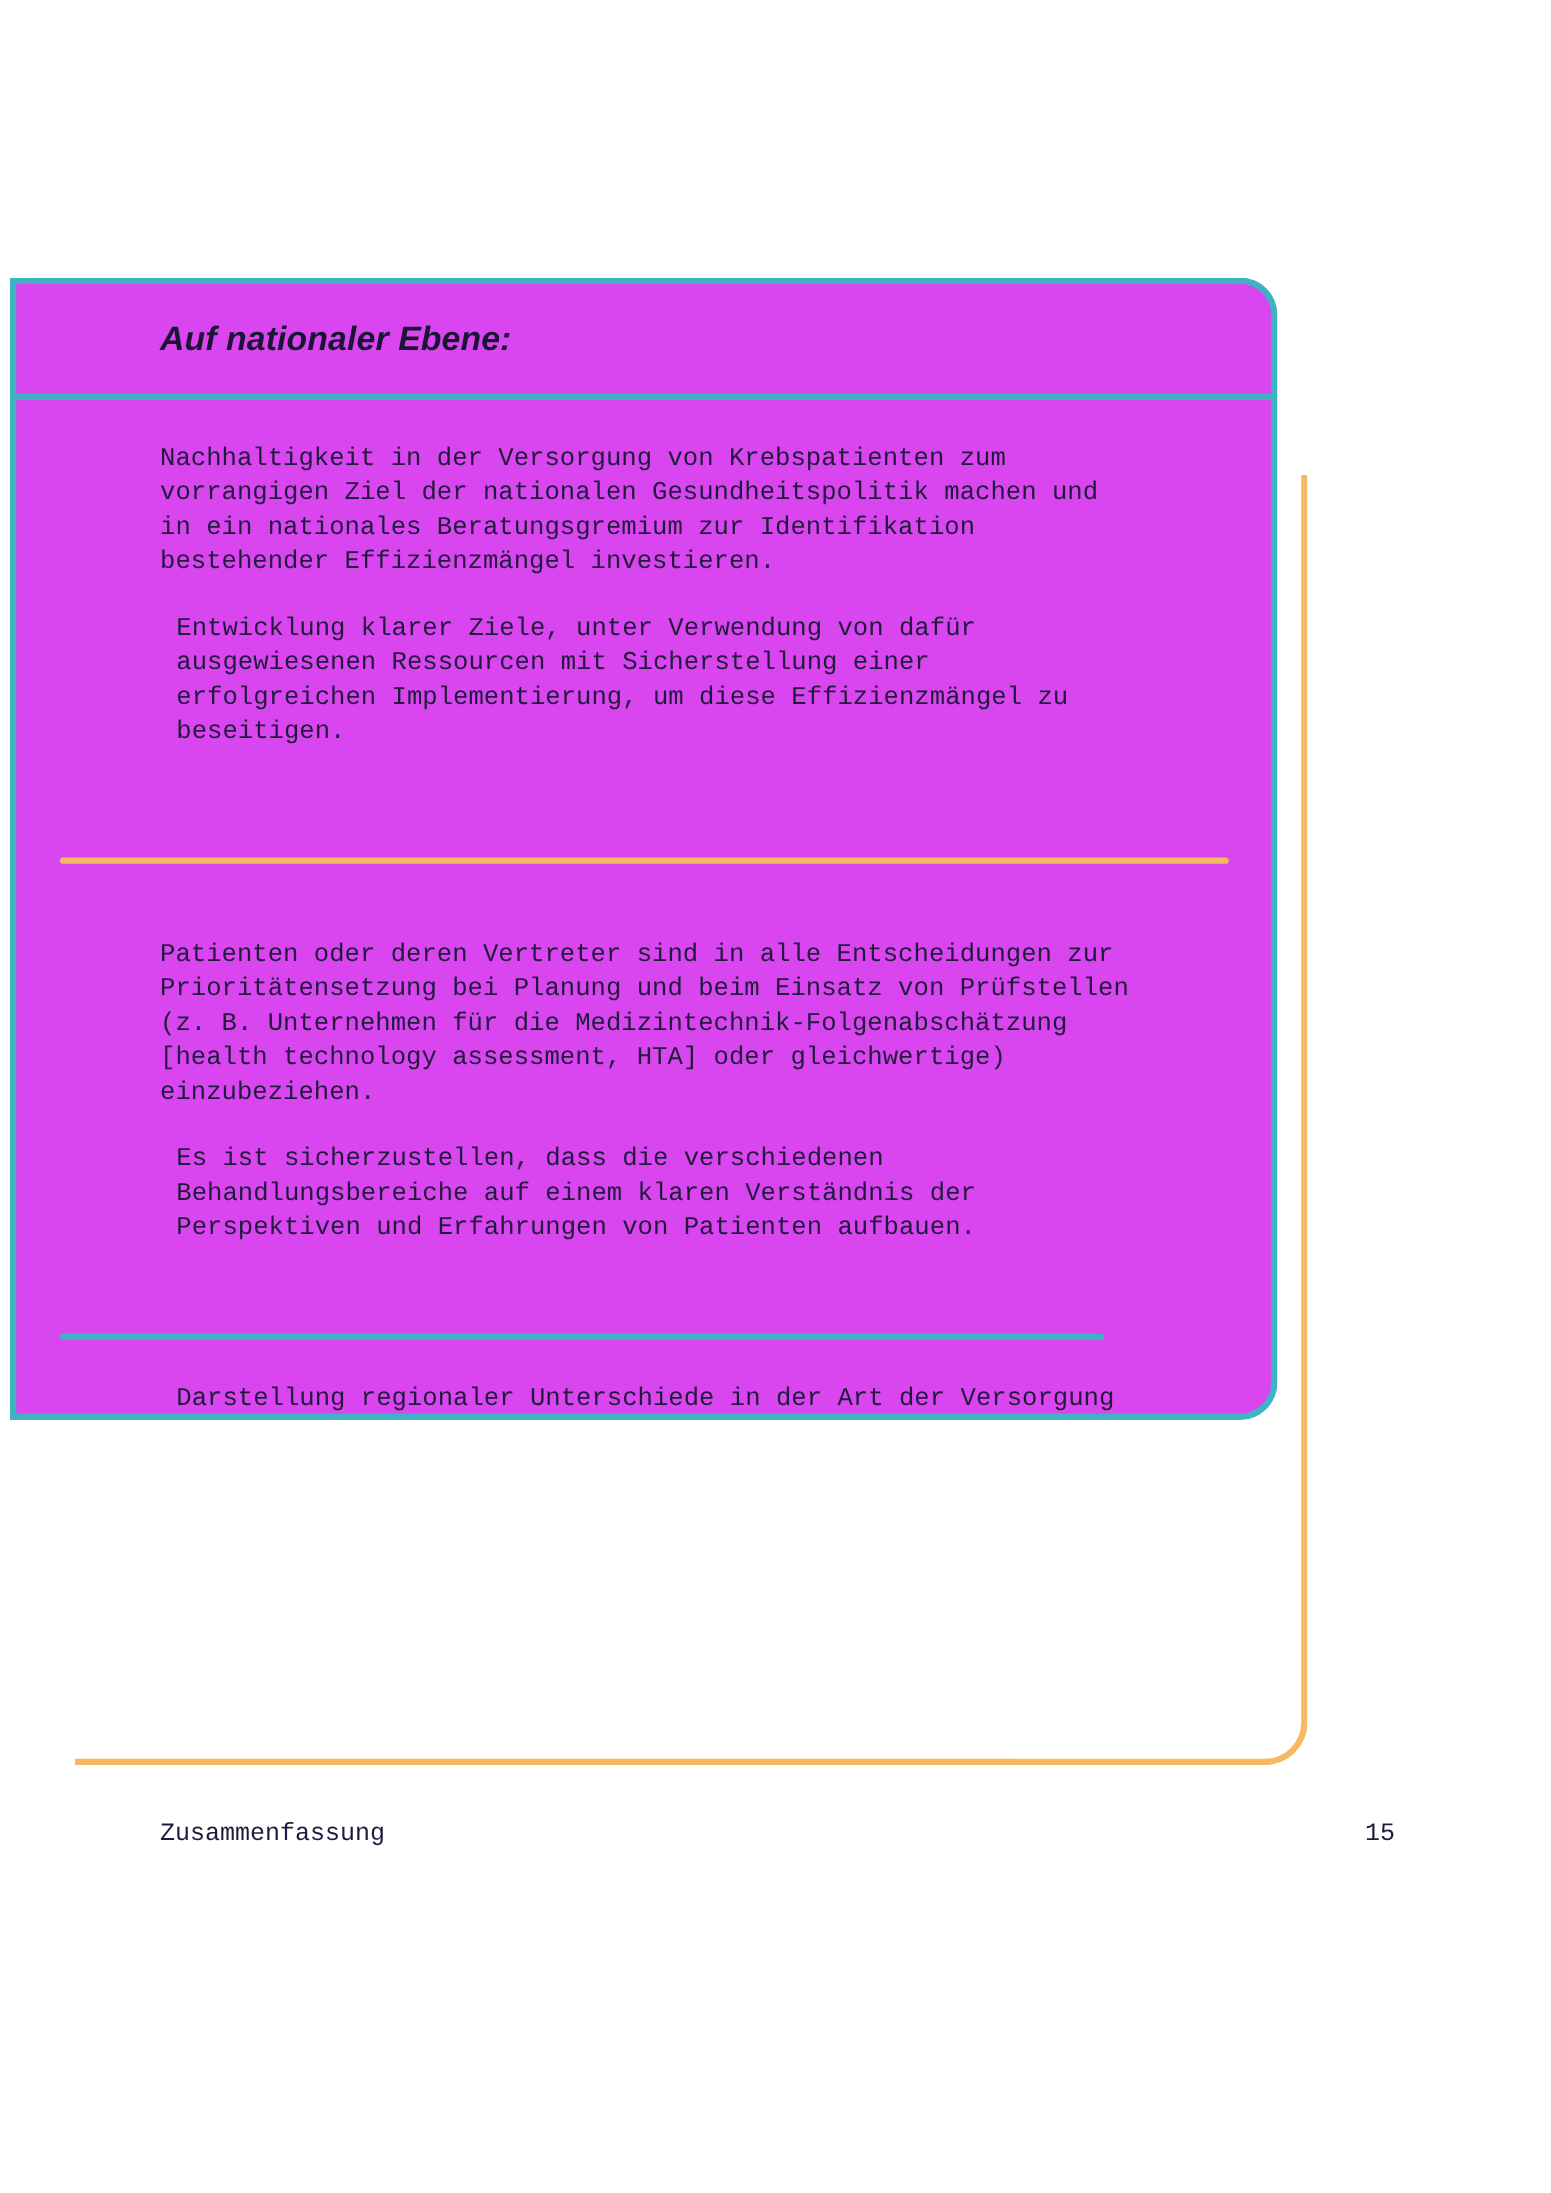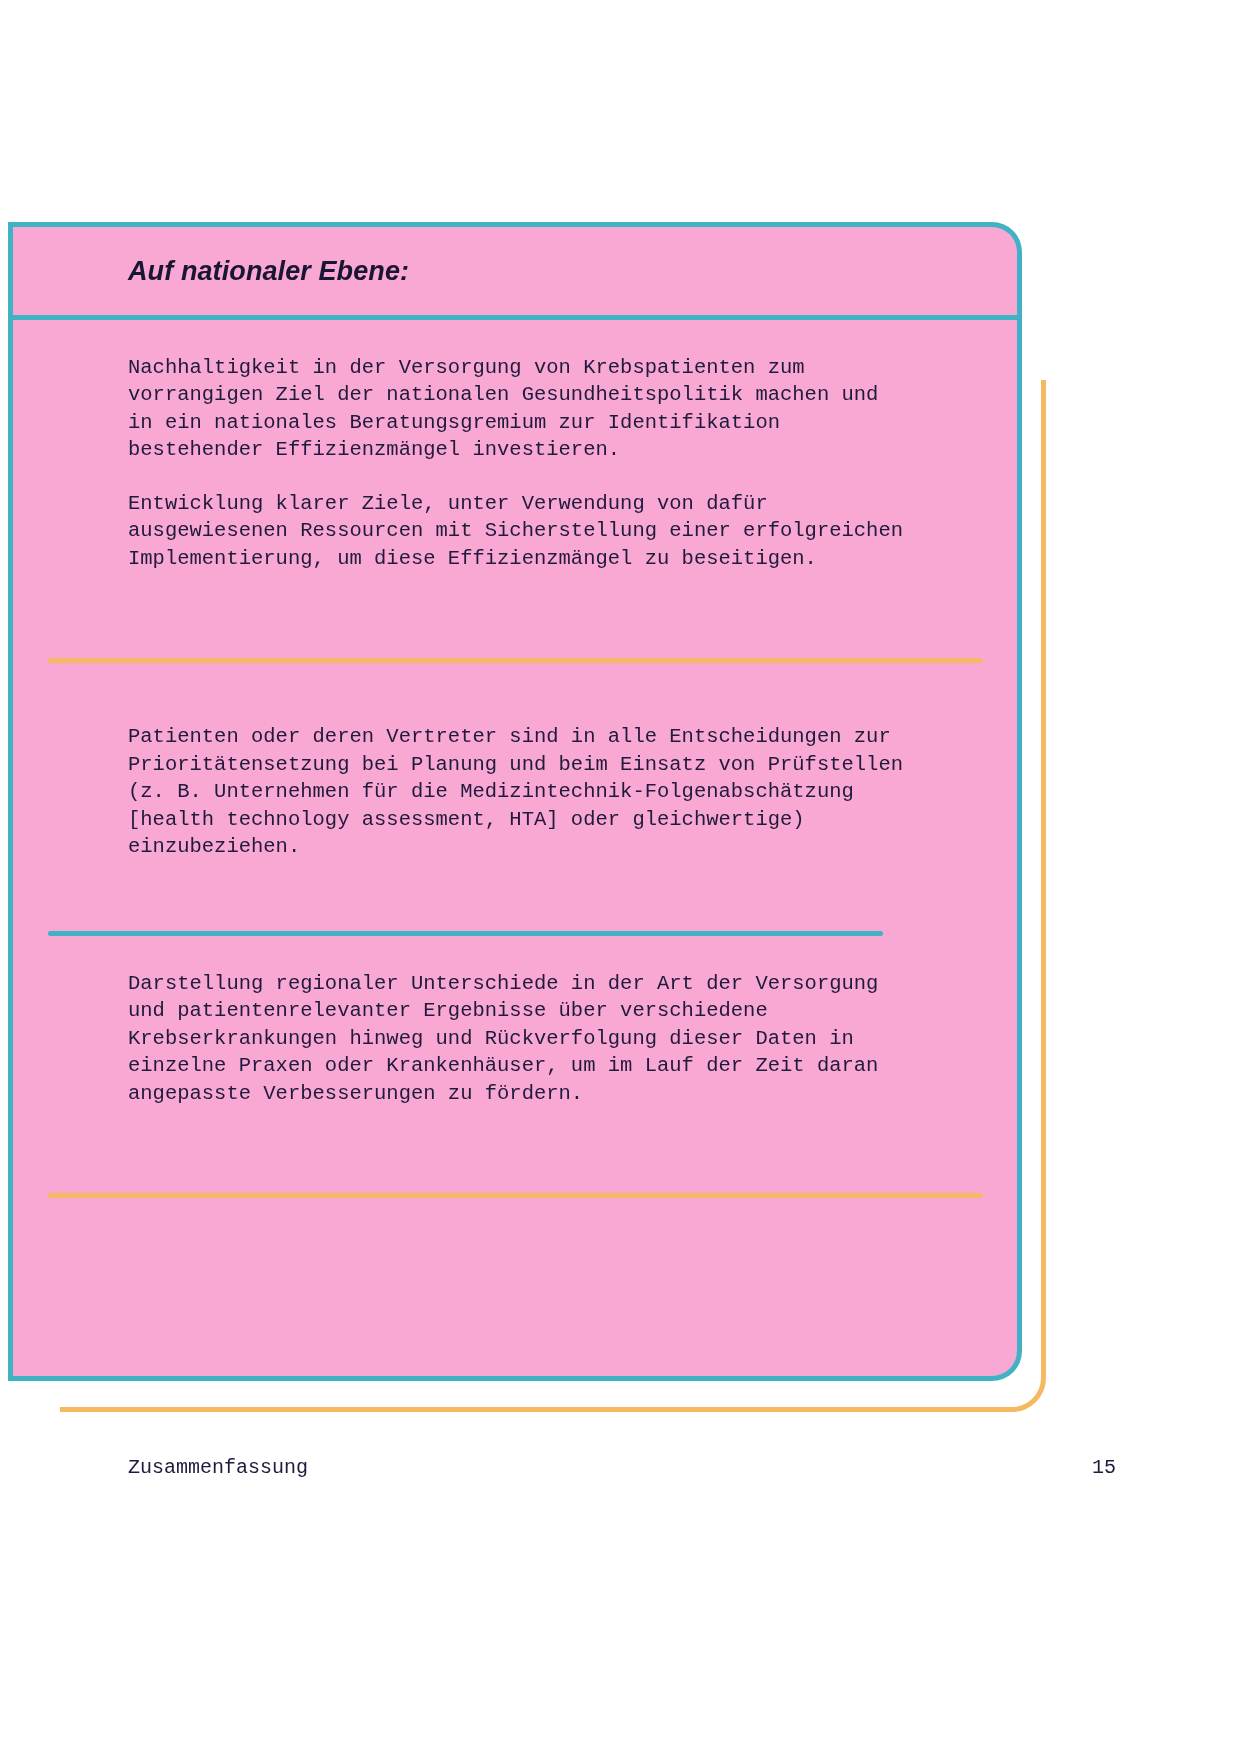--- a/index.html
+++ b/index.html
@@ -38,23 +38,23 @@
     background: transparent;
     z-index: 1;
   }
 
   
   .card {
     position: absolute;
     left: 8px;
     top: 222px;
     width: 1014px;
-    height: 1159px;
+    height: 914px;
     box-sizing: border-box;
-    background: #f9a8d4;
+    background: #d946ef;
     border: 5px solid #3fb2c4;
     border-top-right-radius: 30px;
     border-bottom-right-radius: 30px;
     border-left: none;
     z-index: 2;
     overflow: hidden;
   }
   .card::before {
     
     content: "";
@@ -95,20 +95,21 @@
   }
   .block p {
     margin: 0 0 26px 0;
     font-size: 20.5px;
     line-height: 1.34;
     color: #201a3d;
     font-family: Liberation Mono, monospace;
   }
   .block p:last-child {
     margin-bottom: 0;
+    margin-left: 13px;
   }
 
   
   .divider {
     height: 5px;
     border-radius: 3px;
     margin-left: 40px;
   }
   .divider.orange {
     background: #f6b961;
@@ -159,20 +160,21 @@
 
       <div class="block">
         <p>Nachhaltigkeit in der Versorgung von Krebspatienten zum vorrangigen Ziel der nationalen Gesundheitspolitik machen und in ein nationales Beratungsgremium zur Identifikation bestehender Effizienzmängel investieren.</p>
         <p>Entwicklung klarer Ziele, unter Verwendung von dafür ausgewiesenen Ressourcen mit Sicherstellung einer erfolgreichen Implementierung, um diese Effizienzmängel zu beseitigen.</p>
       </div>
       <div class="spacer-lg"></div>
       <div class="divider orange"></div>
 
       <div class="block" style="padding-top:60px;">
         <p>Patienten oder deren Vertreter sind in alle Entscheidungen zur Prioritätensetzung bei Planung und beim Einsatz von Prüfstellen (z. B. Unternehmen für die Medizintechnik-Folgenabschätzung [health technology assessment, HTA] oder gleichwertige) einzubeziehen.</p>
+        <p>Es ist sicherzustellen, dass die verschiedenen Behandlungsbereiche auf einem klaren Verständnis der Perspektiven und Erfahrungen von Patienten aufbauen.</p>
       </div>
       <div class="spacer-md"></div>
       <div class="divider teal"></div>
 
       <div class="block" style="">
         <p>Darstellung regionaler Unterschiede in der Art der Versorgung und patientenrelevanter Ergebnisse über verschiedene Krebserkrankungen hinweg und Rückverfolgung dieser Daten in einzelne Praxen oder Krankenhäuser, um im Lauf der Zeit daran angepasste Verbesserungen zu fördern.</p>
       </div>
       <div class="spacer-lg"></div>
       <div class="divider orange"></div>
 

